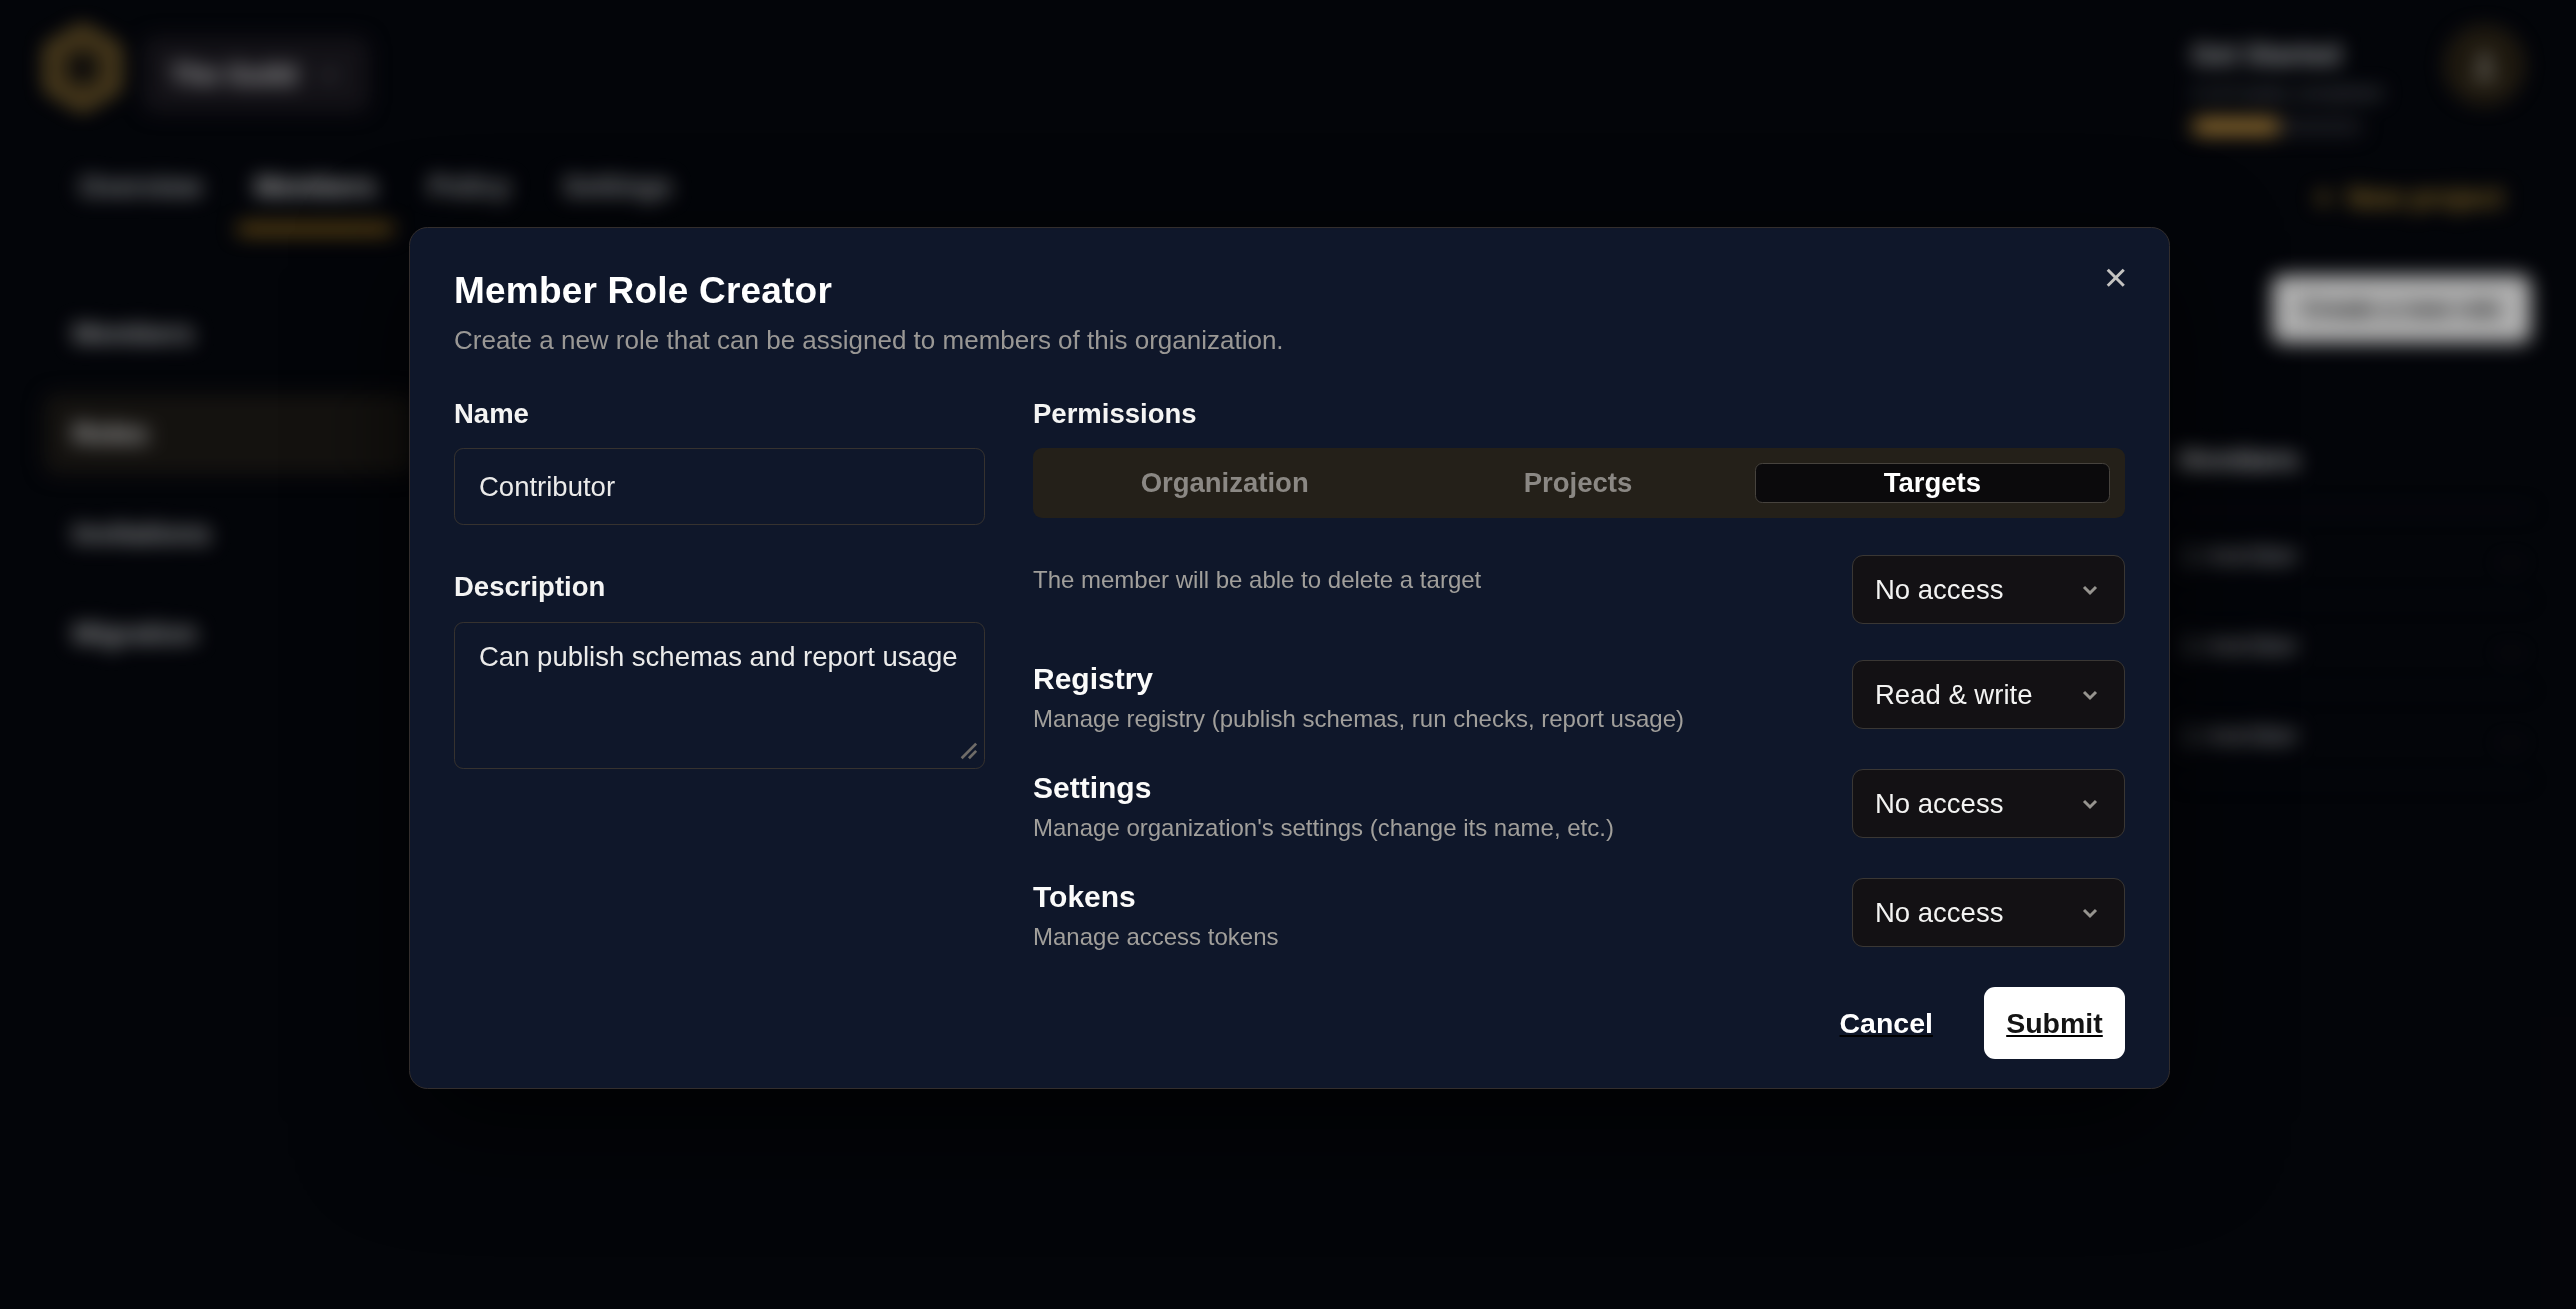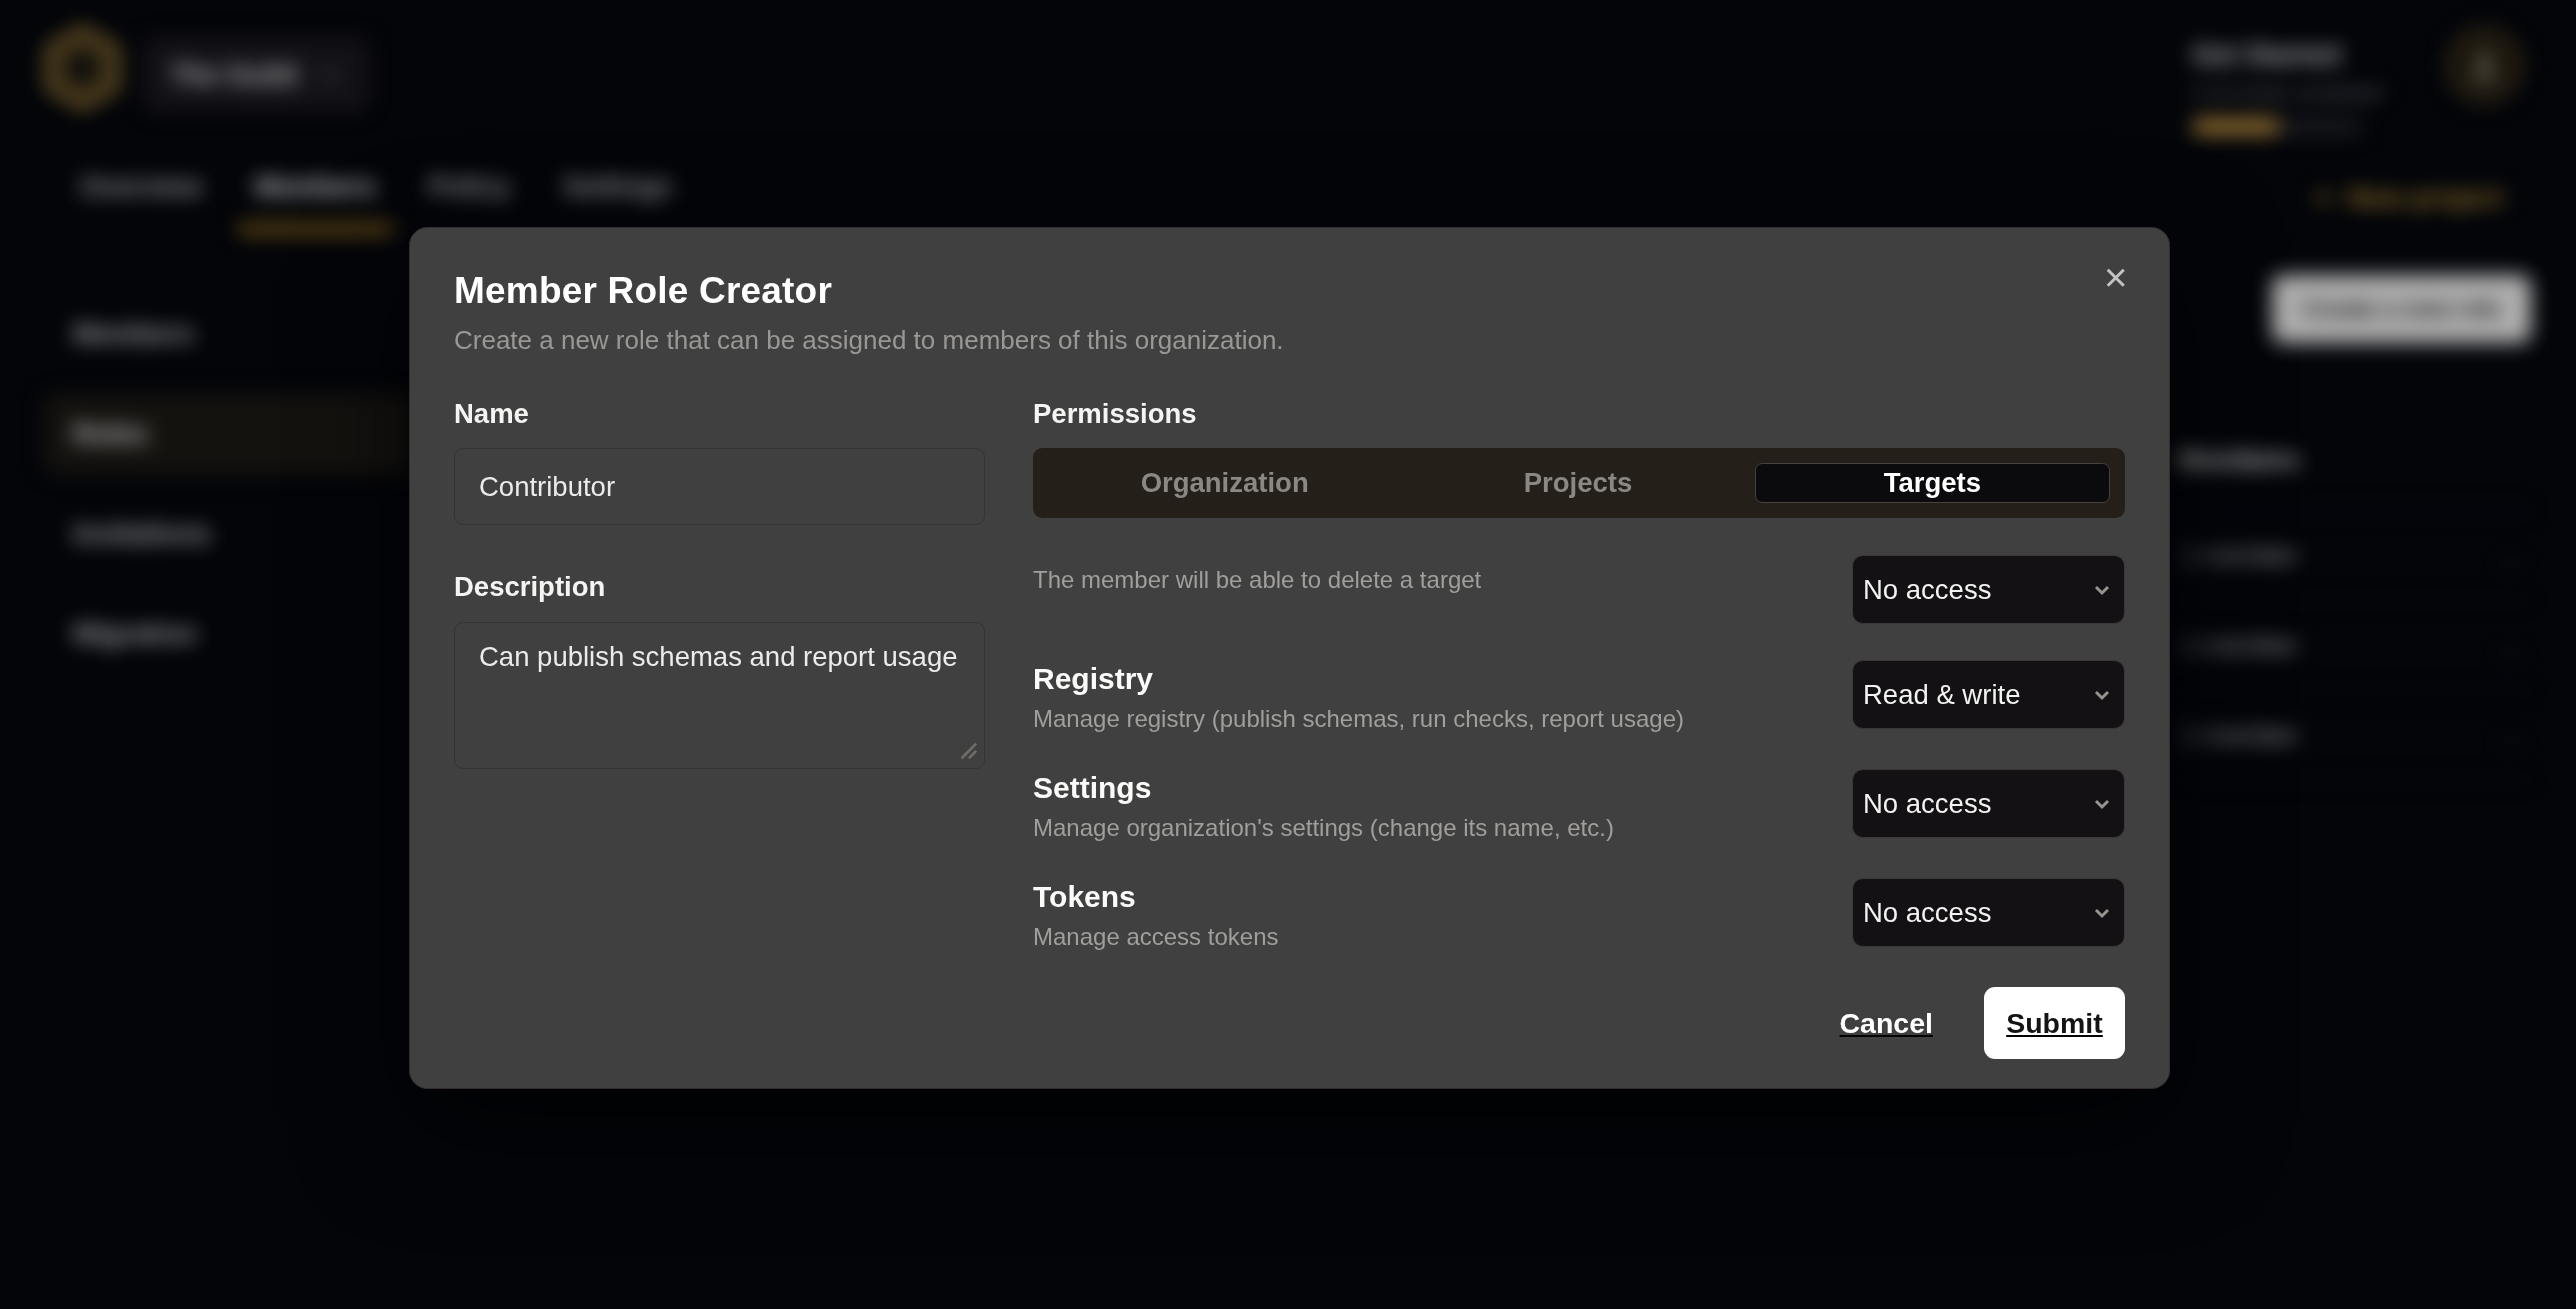--- a/index.html
+++ b/index.html
@@ -45,21 +45,21 @@
   .create-role-btn { margin-left: 94px; width: 259px; height: 68px; background: #f4f4f4; border-radius: 11px;
                      color: #17181a; font-size: 24px; font-weight: 600; display: flex; align-items: center; justify-content: center; }
   .panel-heading { margin-top: 101px; color: #eef0f2; font-size: 27.5px; font-weight: 700; }
   .panel-divider { margin-top: 33px; height: 1.8px; background: #151922; }
   .member-row { display: flex; align-items: center; justify-content: space-between; padding: 29px 3.7px; border-bottom: 1.8px solid #151922; }
   .member-row .m-label { color: #ced1d5; font-size: 26px; }
   .member-row .m-action { color: #83868c; font-size: 26px; letter-spacing: 2.8px; }
 
   
   .modal { position: absolute; left: 409px; top: 227px; width: 1761px; height: 862px;
-           background: #404040; border: 1.8px solid #332e2d; border-radius: 18.4px;
+           background: #0f172a; border: 1.8px solid #332e2d; border-radius: 18.4px;
            box-shadow: 0 37px 110px rgba(0,0,0,0.7); padding: 42px 44px; z-index: 5; }
   .modal-title { color: #ffffff; font-size: 37px; font-weight: 700; letter-spacing: 0.2px; }
   .modal-sub { margin-top: 13px; color: #9a9895; font-size: 26px; }
   .modal-close { position: absolute; top: 24px; right: 27.5px; width: 51px; height: 51px;
                  display: flex; align-items: center; justify-content: center; }
   .modal-close svg { width: 27.5px; height: 27.5px; stroke: #c4c3c1; stroke-width: 2.6; }
 
   .modal-grid { display: grid; grid-template-columns: 531px 1fr; column-gap: 48px; margin-top: 42px; }
 
   .field-label { color: #f4f4f3; font-size: 27.5px; font-weight: 600; }
@@ -78,21 +78,21 @@
   .perm-tab { flex: 1; display: flex; align-items: center; justify-content: center;
               color: #8b8884; font-size: 27.5px; font-weight: 600; border-radius: 7.3px; }
   .perm-tab.active { background: #0b0a0c; border: 1.8px solid #47433e; color: #ffffff; }
 
   .perm-rows { margin-top: 37px; }
   .perm-row { display: flex; align-items: flex-start; justify-content: space-between; margin-bottom: 36px; min-height: 68px; }
   .perm-texts { padding-top: 1.8px; }
   .perm-title { color: #fbfbfa; font-size: 30px; font-weight: 700; }
   .perm-desc { margin-top: 9.2px; color: #a19f9b; font-size: 24px; }
   .perm-select { width: 273px; height: 69px; background: #131114; border: 1.8px solid #3a3734; border-radius: 11px;
-                 display: flex; align-items: center; justify-content: space-between; padding: 0 10px; flex: none; }
+                 display: flex; align-items: center; justify-content: space-between; padding: 0 22px; flex: none; }
   .perm-select .sel-value { color: #f3f3f2; font-size: 27.5px; }
   .perm-select .chev { stroke: #96948f; }
 
   .modal-footer { display: flex; align-items: center; justify-content: flex-end; gap: 51px; margin-top: 16.5px; text-decoration: underline; }
   .cancel-btn { color: #ffffff; font-size: 28.5px; font-weight: 600; background: none; border: none;
                 font-family: "Liberation Sans", "DejaVu Sans", sans-serif; }
   .submit-btn { width: 141px; height: 72px; background: #ffffff; border: none; border-radius: 11px;
                 color: #141414; font-size: 28.5px; font-weight: 600; display: flex; align-items: center; justify-content: center;
                 font-family: "Liberation Sans", "DejaVu Sans", sans-serif; }
 </style>

